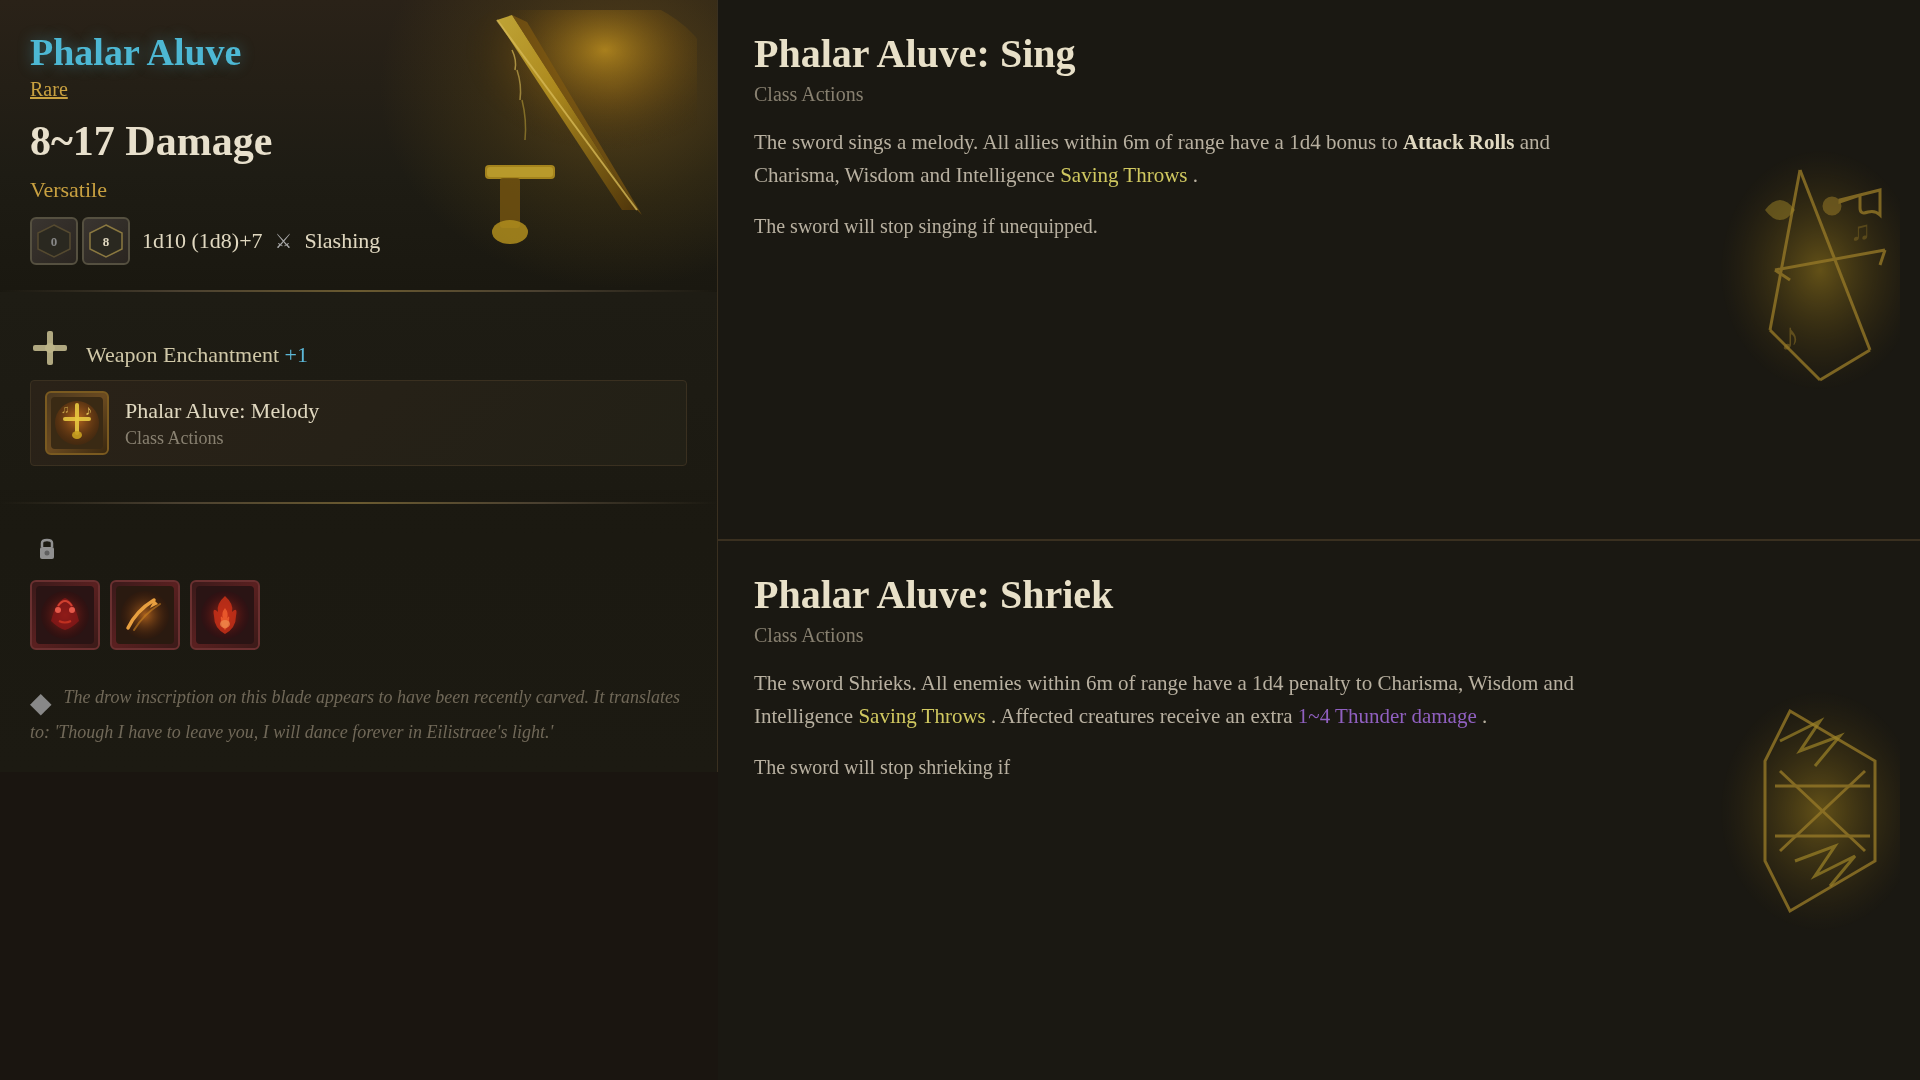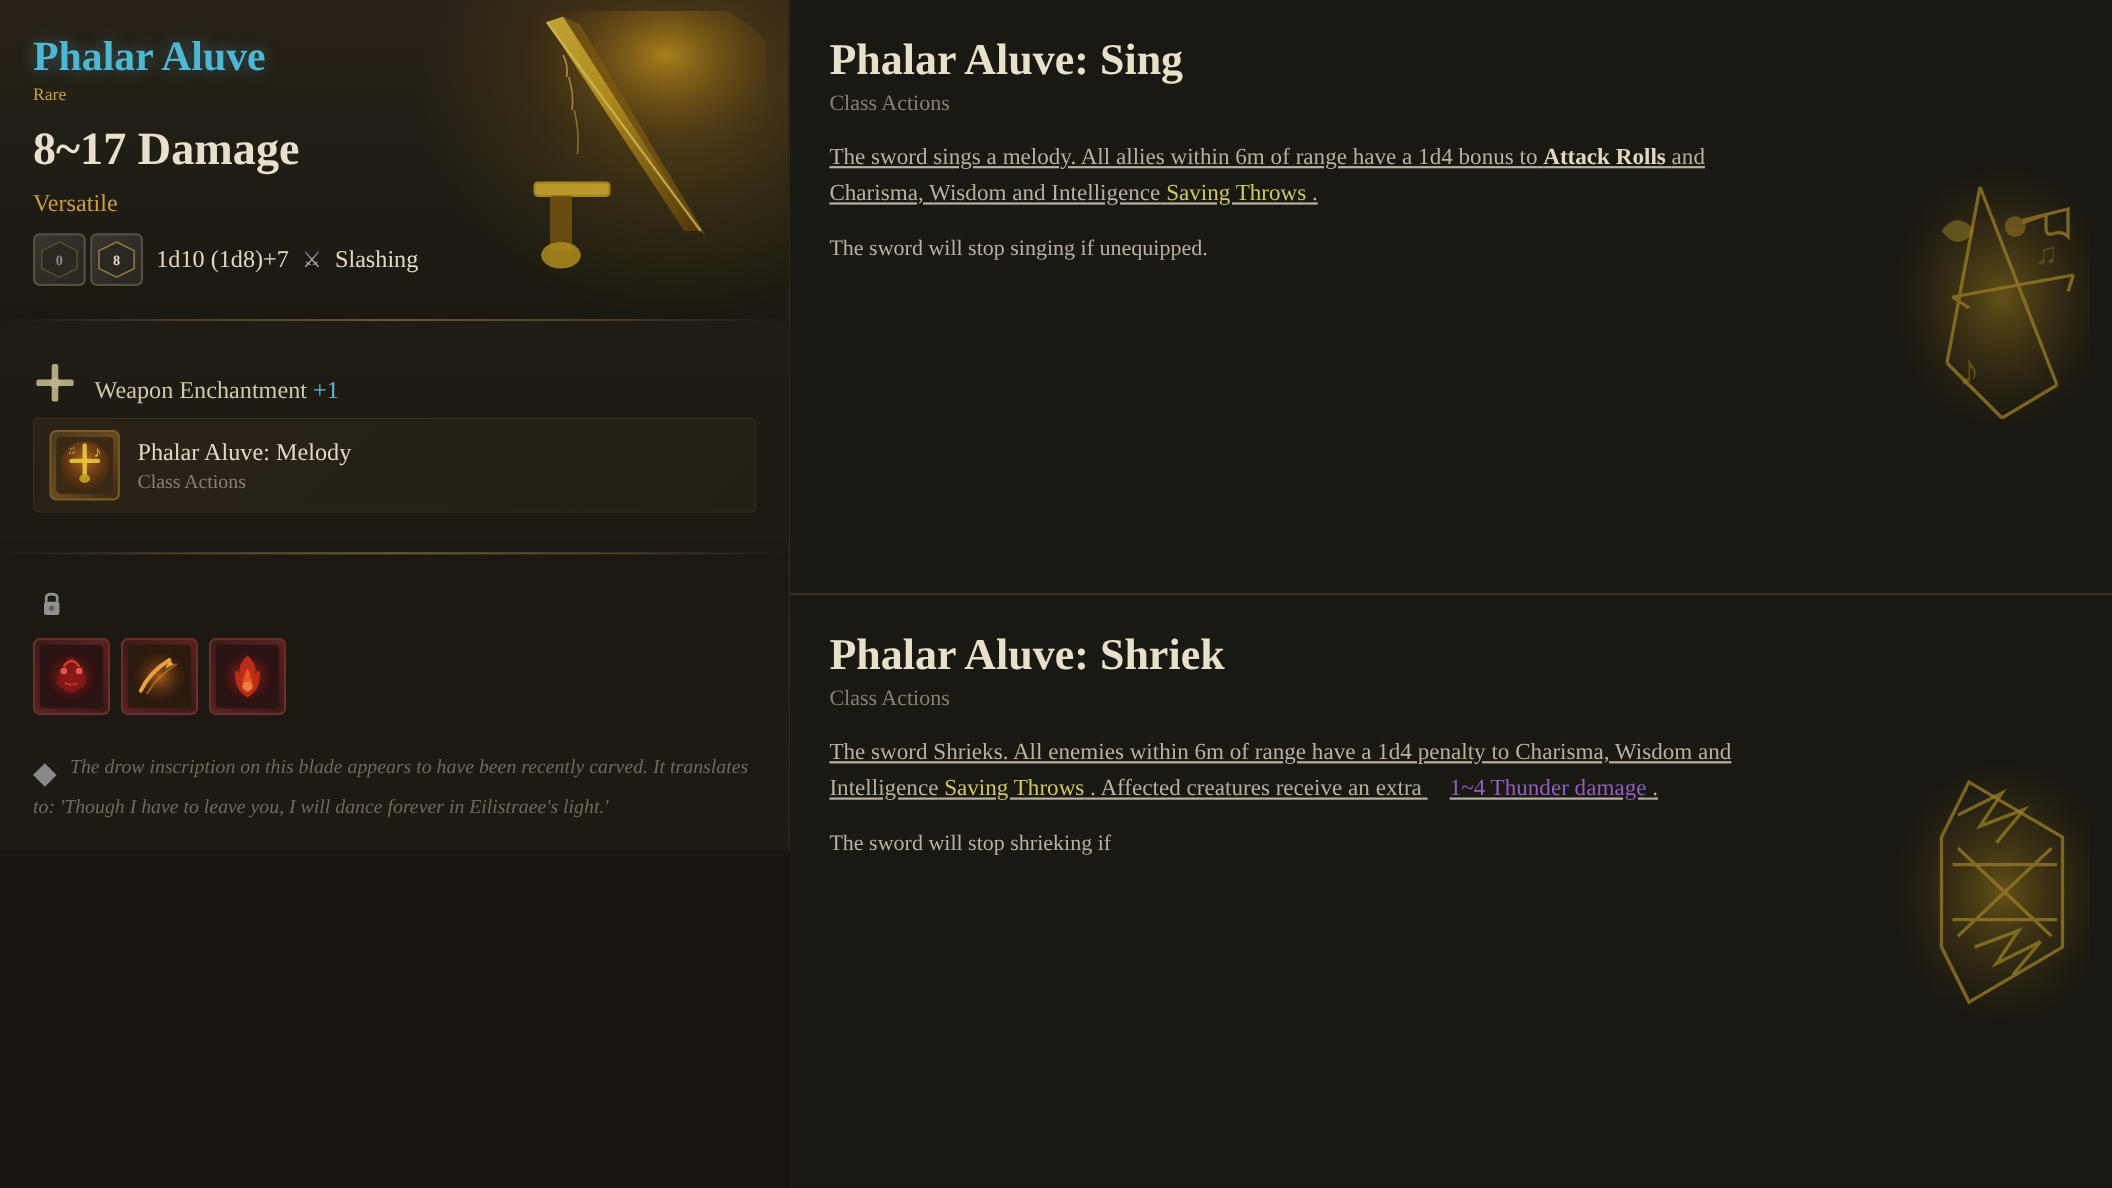--- a/index.html
+++ b/index.html
@@ -55,25 +55,26 @@
     .item-name {
       font-size: 38px;
       color: #4db8d4;
       font-weight: bold;
       position: relative;
       z-index: 2;
       text-shadow: 0 0 15px rgba(77,184,212,0.4);
     }
 
     .item-rarity {
-      font-size: 16px;
+      font-size: 20px;
       color: #c8a040;
       margin-top: 4px;
       position: relative;
       z-index: 2;
+      text-decoration: underline;
     }
 
     .damage-value {
       font-size: 42px;
       color: #e8e0cc;
       margin-top: 16px;
       position: relative;
       z-index: 2;
       font-weight: bold;
     }
@@ -346,31 +347,29 @@
       font-size: 20px;
       color: #888070;
       margin-bottom: 20px;
     }
 
     .ability-desc {
       font-size: 21px;
       color: #b8b0a0;
       line-height: 1.55;
       max-width: 820px;
-      text-decoration: underline;
     }
 
     .ability-desc .highlight {
       color: #e0d8c0;
       font-weight: bold;
     }
 
     .ability-desc .purple-highlight {
       color: #9060c0;
-      margin-left: 20px;
     }
 
     .ability-desc .saving-highlight {
       color: #d0c860;
     }
 
     .ability-note {
       font-size: 20px;
       color: #b8b0a0;
       margin-top: 20px;

